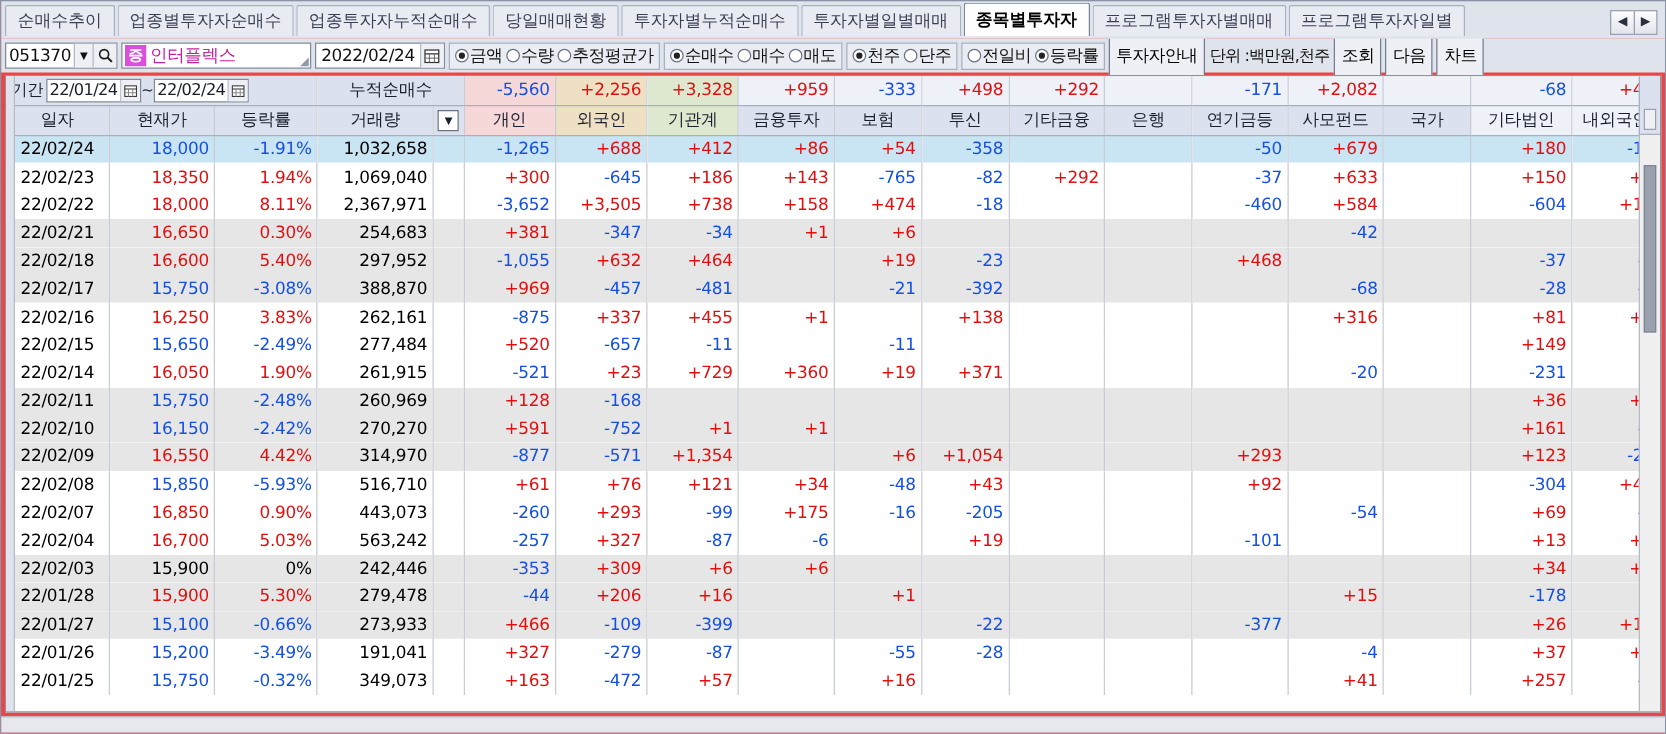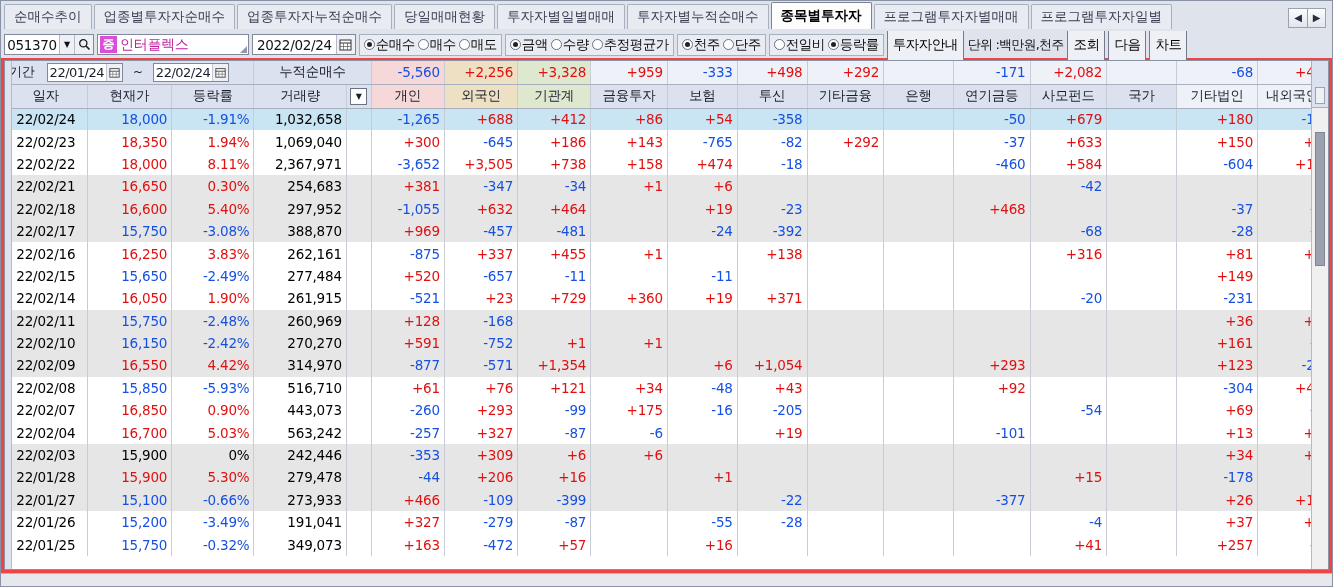--- a/index.html
+++ b/index.html
@@ -144,21 +144,21 @@
     text-align:right;
   }
   .cumrow td.lbl{text-align:center;background:#dbe1ee;}
   .cumrow td.c-gaein{background:#f6d8d8;}
   .cumrow td.c-foreign{background:#eee0c2;}
   .cumrow td.c-inst{background:#dde8cf;}
   .cumrow td.c-etc{background:#eef1f7;}
   .period-cell{
     text-align:left!important;padding:0 2px!important;
   }
-  .periodbox{display:flex;align-items:center;gap:10px;height:21px;}
+  .periodbox{display:flex;align-items:center;gap:0;height:21px;}
   .plabel{font-size:13px;background:#dbe1ee;padding:0 2px;}
   .pinput{
     display:flex;align-items:center;height:19px;
     border:1px solid #808899;background:#fff;
   }
   .pinput .pv{font-size:13px;padding:0 2px;letter-spacing:-0.5px;}
   .pcal{
     width:16px;height:17px;border-left:1px solid #c0c5d0;background:#eef0f5;
     display:flex;align-items:center;justify-content:center;cursor:pointer;
   }
@@ -224,22 +224,22 @@
 <body>
 
 <div class="app">
 
   <div class="tabstrip">
     <div id="tabs-host" style="display:flex;align-items:stretch;">
         <div class="tab">순매수추이</div>
         <div class="tab">업종별투자자순매수</div>
         <div class="tab">업종투자자누적순매수</div>
         <div class="tab">당일매매현황</div>
+        <div class="tab">투자자별누적순매수</div>
         <div class="tab">투자자별일별매매</div>
-        <div class="tab">투자자별누적순매수</div>
         <div class="tab active">종목별투자자</div>
         <div class="tab">프로그램투자자별매매</div>
         <div class="tab">프로그램투자자일별</div>
       </div>
     <div class="tab-nav">
       <button class="b1">◀</button>
       <button>▶</button>
     </div>
   </div>
 
@@ -268,46 +268,46 @@
         <svg width="13" height="13" viewBox="0 0 13 13">
             <rect x="1" y="2" width="11" height="10" fill="#fff" stroke="#333" stroke-width="1"></rect>
             <line x1="1" y1="5" x2="12" y2="5" stroke="#333" stroke-width="1"></line>
             <line x1="4.5" y1="5" x2="4.5" y2="12" stroke="#666" stroke-width="0.8"></line>
             <line x1="8.5" y1="5" x2="8.5" y2="12" stroke="#666" stroke-width="0.8"></line>
             <line x1="1" y1="8.5" x2="12" y2="8.5" stroke="#666" stroke-width="0.8"></line>
           </svg>
       </div>
     </div>
 
+    <div class="radiogrp" id="grp1">
+        <div class="radio">
+          <div class="rdot on"></div>
+          <span>금액</span>
+        </div>
+        <div class="radio">
+          <div class="rdot"></div>
+          <span>수량</span>
+        </div>
+        <div class="radio">
+          <div class="rdot"></div>
+          <span>추정평균가</span>
+        </div>
+      </div>
     <div class="radiogrp" id="grp2">
         <div class="radio">
           <div class="rdot on"></div>
           <span>순매수</span>
         </div>
         <div class="radio">
           <div class="rdot"></div>
           <span>매수</span>
         </div>
         <div class="radio">
           <div class="rdot"></div>
           <span>매도</span>
-        </div>
-      </div>
-    <div class="radiogrp" id="grp1">
-        <div class="radio">
-          <div class="rdot on"></div>
-          <span>금액</span>
-        </div>
-        <div class="radio">
-          <div class="rdot"></div>
-          <span>수량</span>
-        </div>
-        <div class="radio">
-          <div class="rdot"></div>
-          <span>추정평균가</span>
         </div>
       </div>
     <div class="radiogrp" id="grp3">
         <div class="radio">
           <div class="rdot on"></div>
           <span>천주</span>
         </div>
         <div class="radio">
           <div class="rdot"></div>
           <span>단주</span>
@@ -531,21 +531,21 @@
           <tr class="gray">
             <td class="date">22/02/17</td>
             <td class="dn">15,750</td>
             <td class="dn">-3.08%</td>
             <td class="neu">388,870</td>
             <td></td>
             <td class="up">+969</td>
             <td class="dn">-457</td>
             <td class="dn">-481</td>
             <td></td>
-            <td class="dn">-24</td>
+            <td class="dn">-21</td>
             <td class="dn">-392</td>
             <td></td>
             <td></td>
             <td></td>
             <td class="dn">-68</td>
             <td></td>
             <td class="dn">-28</td>
             <td class="dn">-3</td>
           </tr>
           <tr class="white">

